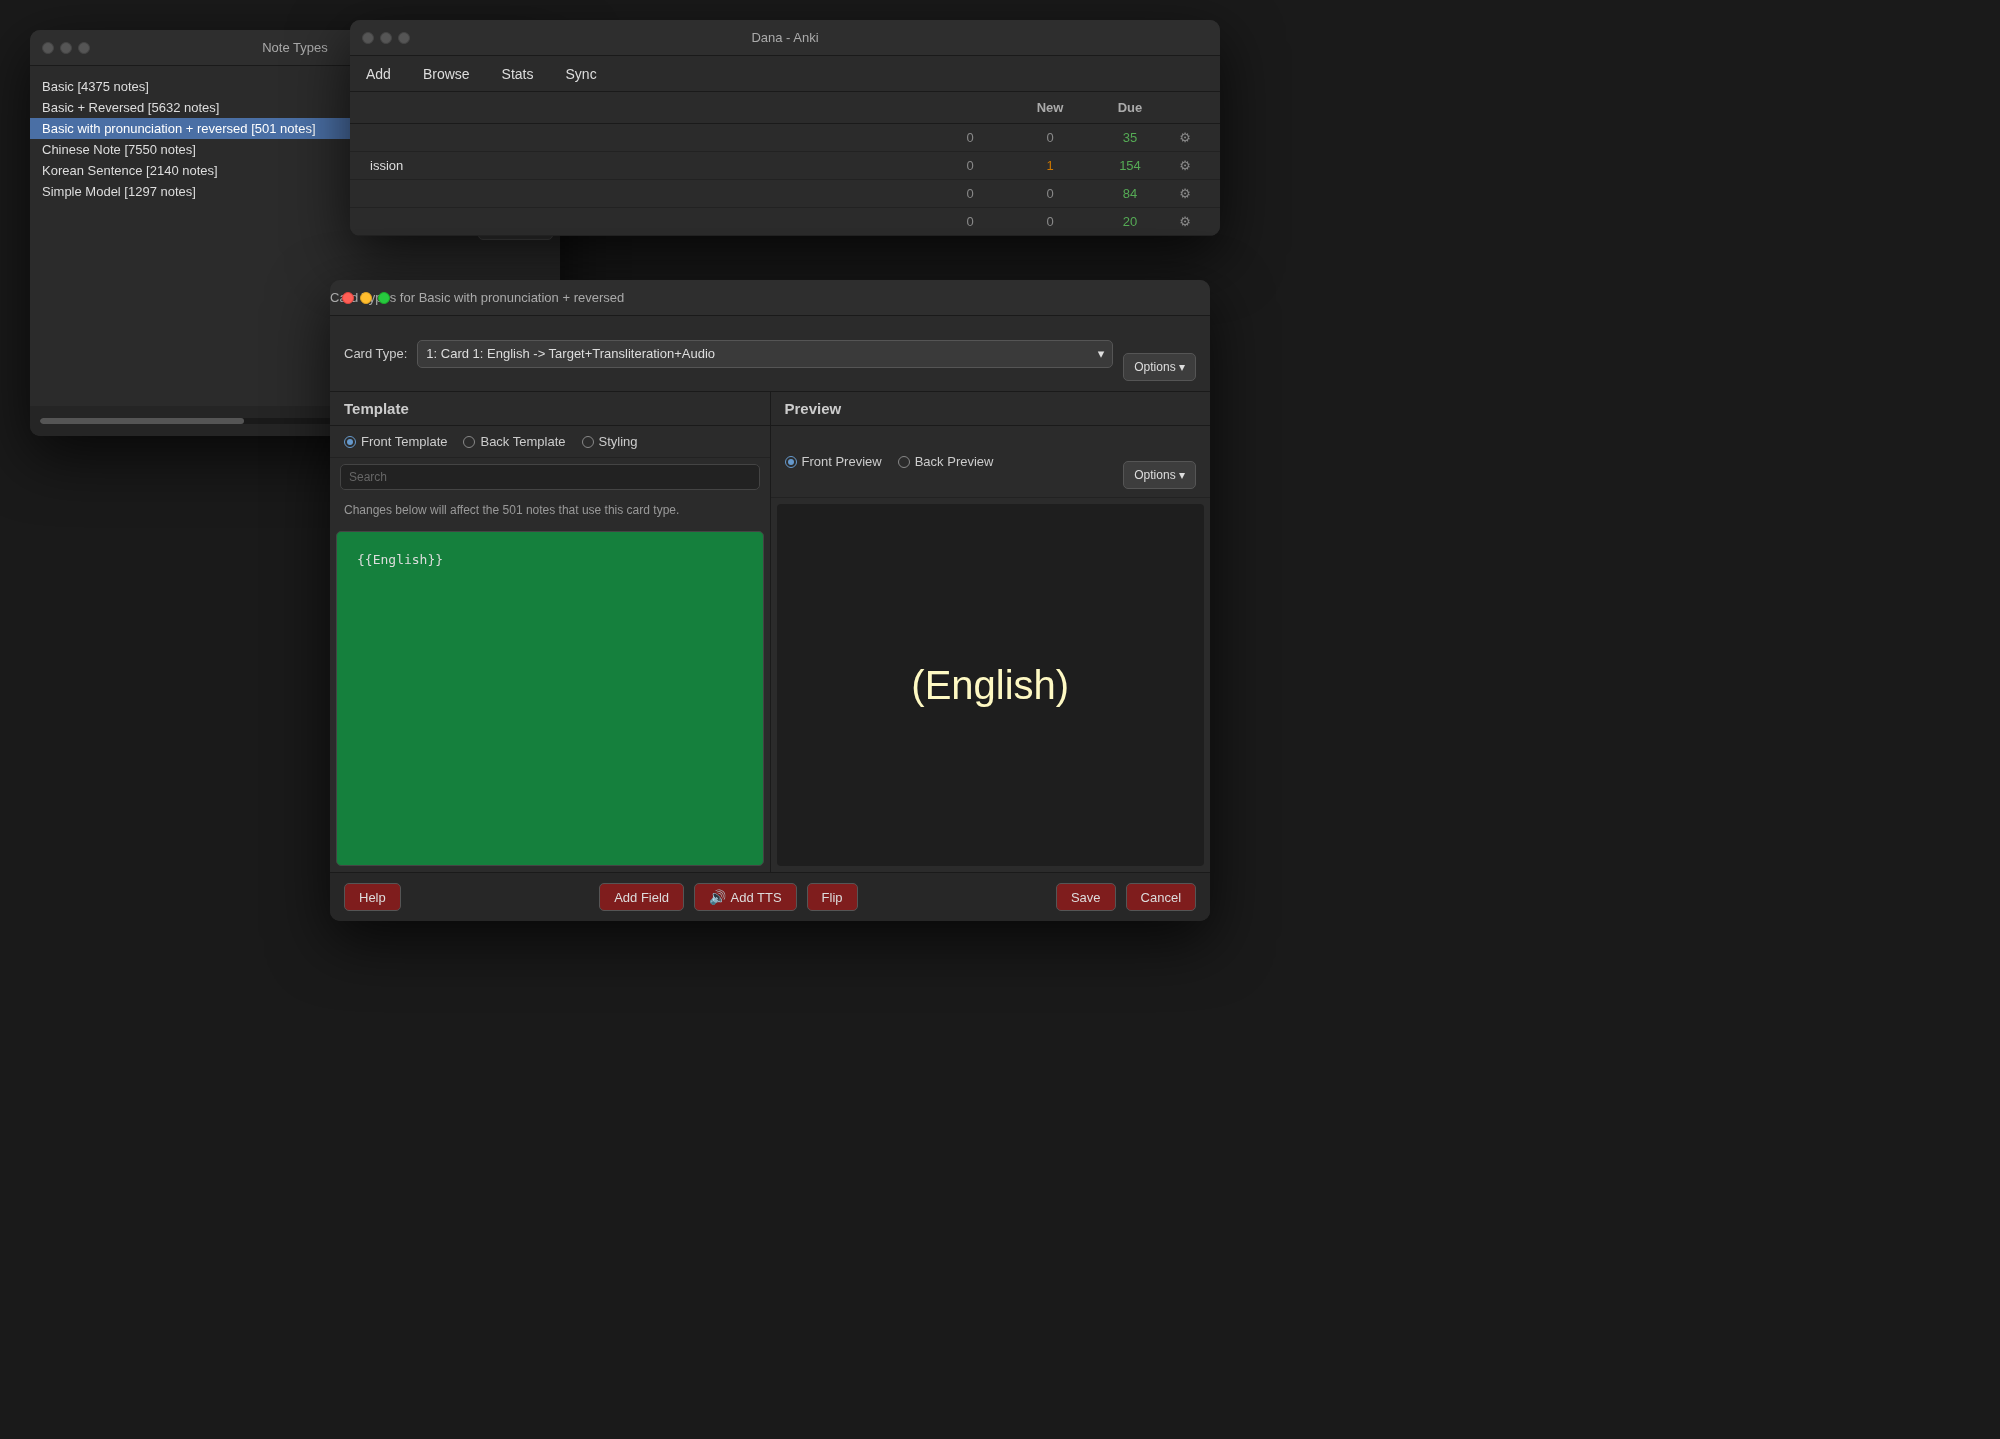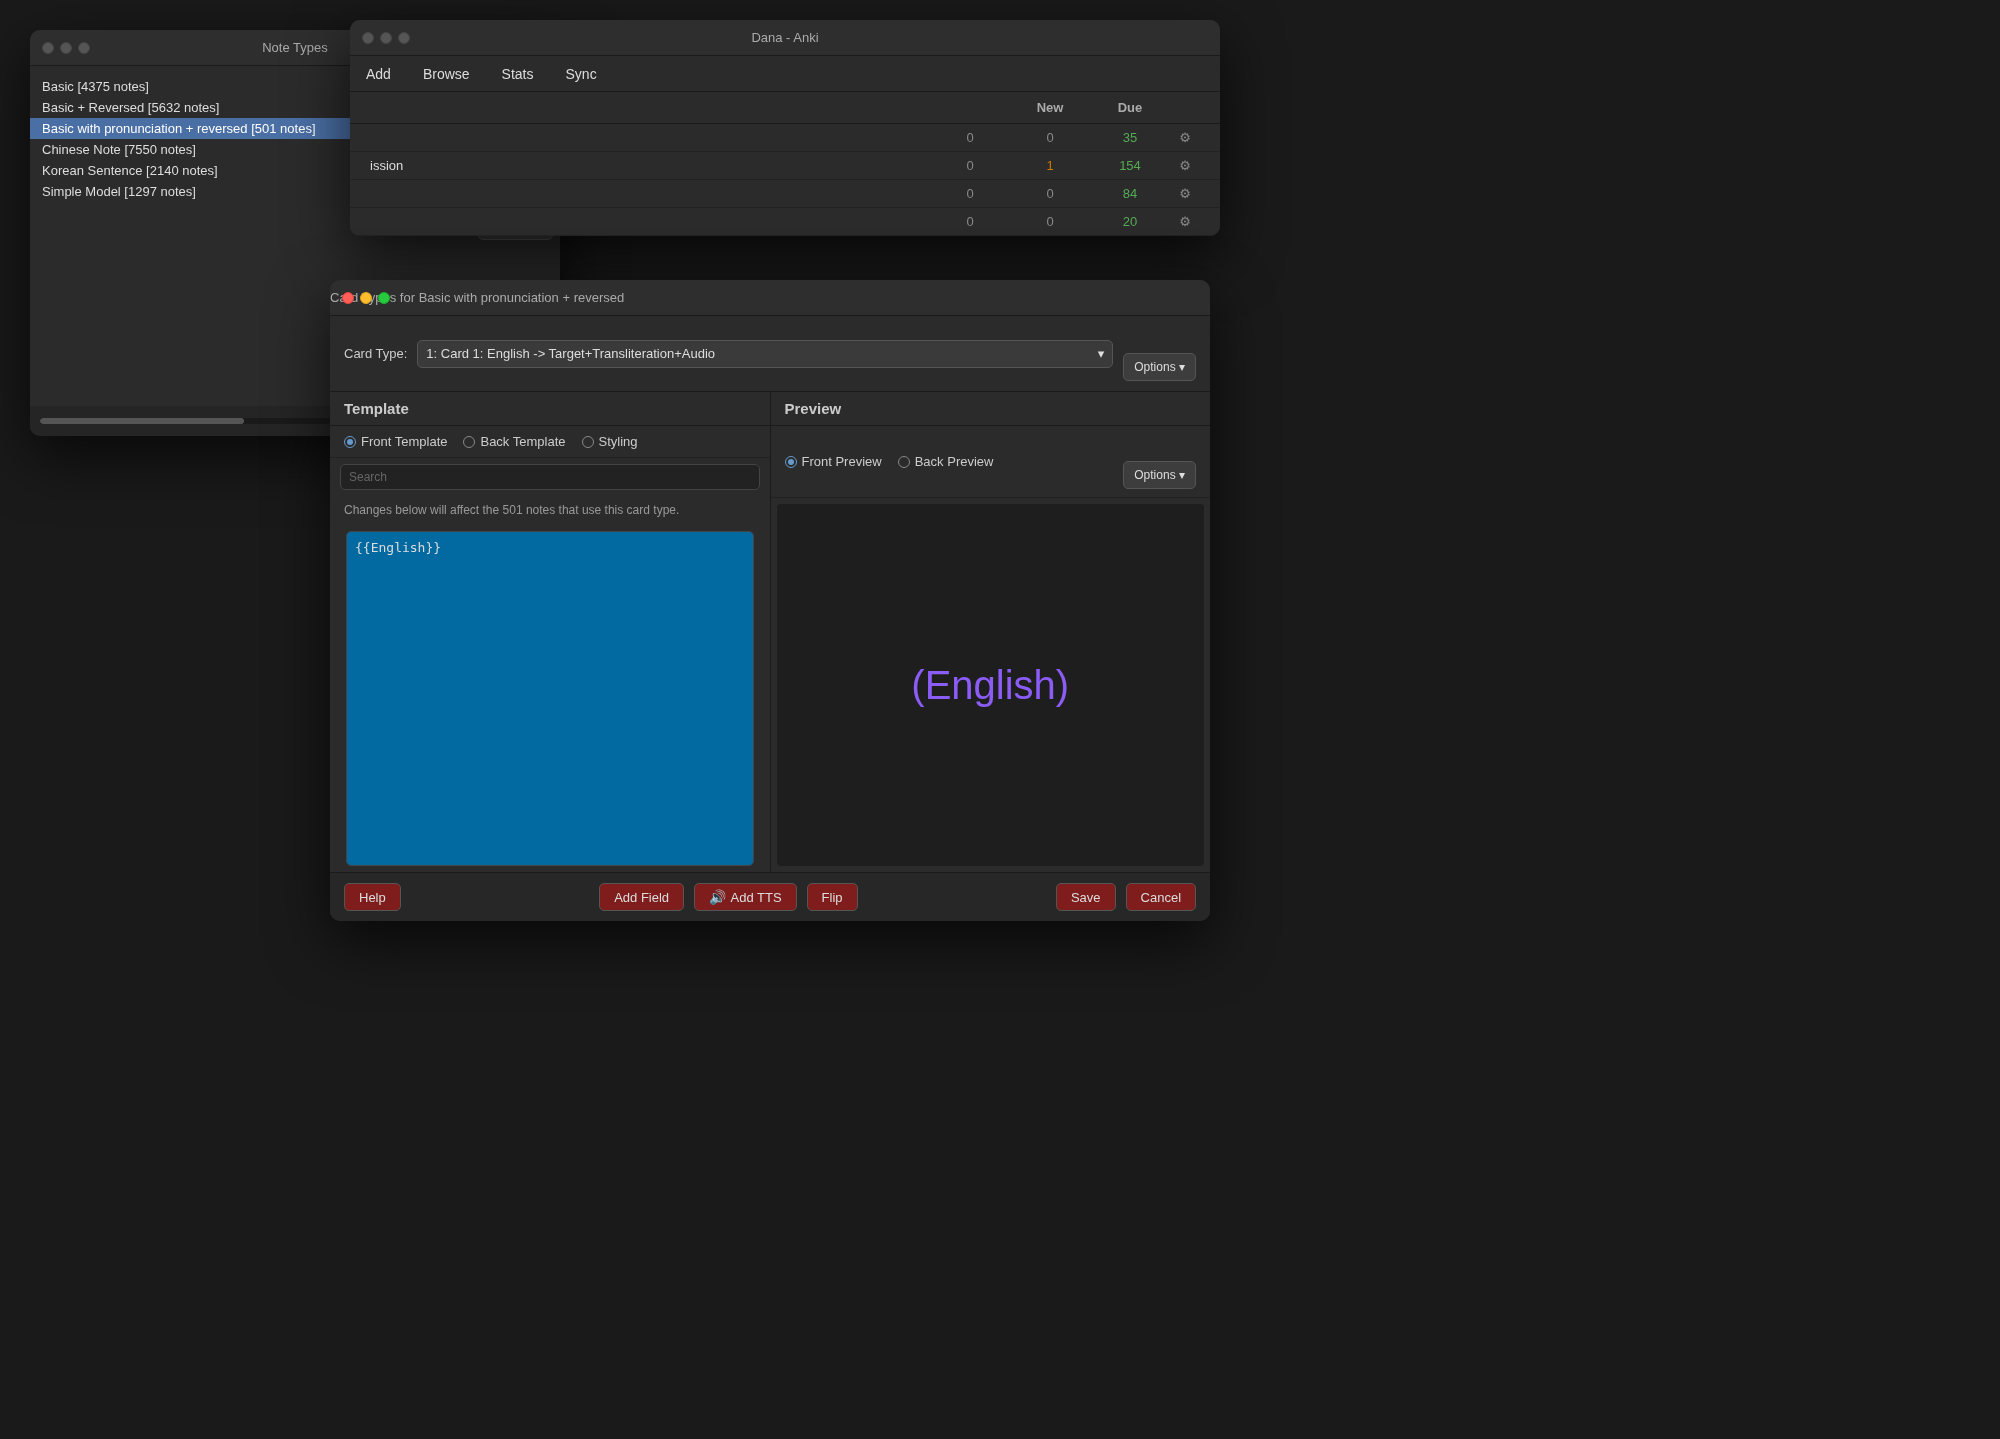--- a/index.html
+++ b/index.html
@@ -329,45 +329,45 @@
     }
 
     .info-text {
       padding: 6px 14px;
       font-size: 12px;
       color: #999;
       line-height: 1.4;
     }
 
     .template-editor {
-      margin: 6px 16px;
+      margin: 6px 6px;
       flex: 1;
-      background: #0369a1;
+      background: #15803d;
       border: 1px solid #444;
       border-radius: 5px;
-      padding: 8px;
+      padding: 20px;
       font-family: monospace;
       font-size: 13px;
       color: #ddd;
     }
 
     
     .preview-area {
       flex: 1;
       display: flex;
       align-items: center;
       justify-content: center;
       background: #1e1e1e;
       margin: 6px;
       border-radius: 4px;
     }
 
     .preview-text {
       font-size: 40px;
-      color: #8b5cf6;
+      color: #fef9c3;
       font-weight: 300;
     }
 
     
     .bottom-bar {
       display: flex;
       align-items: center;
       padding: 10px 14px;
       gap: 10px;
       border-top: 1px solid #1a1a1a;

